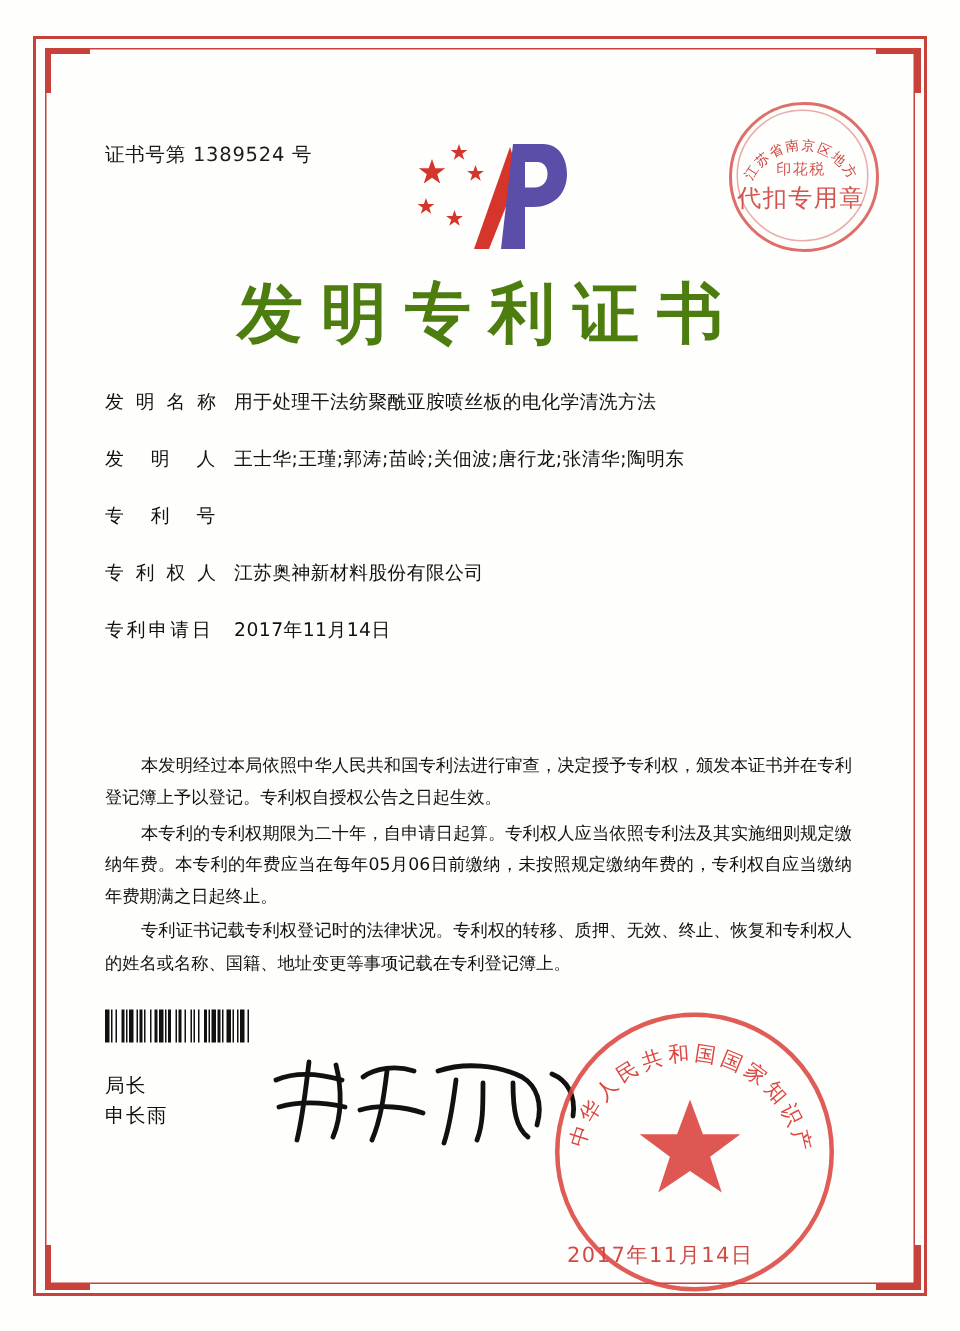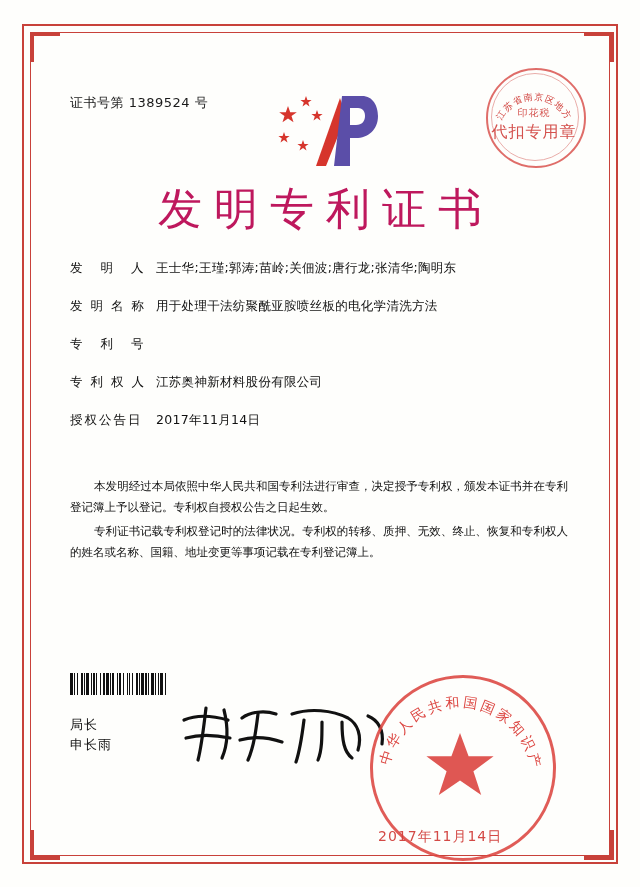--- a/index.html
+++ b/index.html
@@ -121,22 +121,22 @@
   }
 
   .title {
     position: absolute;
     left: 0;
     top: 120px;
     width: 516px;
     text-align: center;
     font-size: 44px;
     letter-spacing: 12px;
-    color: #be185d;
-    font-weight: normal;
+    color: #4d7c0f;
+    font-weight: bold;
     text-indent: 12px;
     font-family: "DejaVu Serif", "Liberation Serif", serif;
   }
 
   .fields {
     position: absolute;
     left: 8px;
     top: 200px;
     width: 500px;
   }
@@ -155,21 +155,21 @@
   }
   .field-label.wide { letter-spacing: 7px; }
   .field-value {
     flex: 1;
     letter-spacing: 0.3px;
   }
 
   .body-text {
     position: absolute;
     left: 8px;
-    top: 416px;
+    top: 440px;
     width: 498px;
     font-size: 11.5px;
     line-height: 1.85;
     color: #111;
     text-align: justify;
   }
   .body-text p {
     margin: 0 0 2px 0;
     text-indent: 24px;
   }
@@ -304,42 +304,43 @@
         </text>
       </svg>
       <div class="seal-text-mid">印花税</div>
       <div class="seal-text-bot">代扣专用章</div>
     </div>
 
     <div class="title">发明专利证书</div>
 
     <div class="fields">
       <div class="field-row">
+        <div class="field-label">发 明 名 称</div>
+        <div class="field-value">用于处理干法纺聚酰亚胺喷丝板的电化学清洗方法</div>
+      </div>
+      <div class="field-row">
         <div class="field-label wide">发 明 人</div>
         <div class="field-value">王士华;王瑾;郭涛;苗岭;关佃波;唐行龙;张清华;陶明东</div>
-      </div>
-      <div class="field-row">
-        <div class="field-label">发 明 名 称</div>
-        <div class="field-value">用于处理干法纺聚酰亚胺喷丝板的电化学清洗方法</div>
       </div>
       <div class="field-row">
         <div class="field-label wide">专 利 号</div>
       </div>
       <div class="field-row">
         <div class="field-label">专 利 权 人</div>
         <div class="field-value">江苏奥神新材料股份有限公司</div>
       </div>
       <div class="field-row">
-        <div class="field-label">授权公告日</div>
+        <div class="field-label">专利申请日</div>
         <div class="field-value">2017年11月14日</div>
       </div>
     </div>
 
     <div class="body-text">
       <p>本发明经过本局依照中华人民共和国专利法进行审查，决定授予专利权，颁发本证书并在专利登记簿上予以登记。专利权自授权公告之日起生效。</p>
+      <p>本专利的专利权期限为二十年，自申请日起算。专利权人应当依照专利法及其实施细则规定缴纳年费。本专利的年费应当在每年05月06日前缴纳，未按照规定缴纳年费的，专利权自应当缴纳年费期满之日起终止。</p>
       <p>专利证书记载专利权登记时的法律状况。专利权的转移、质押、无效、终止、恢复和专利权人的姓名或名称、国籍、地址变更等事项记载在专利登记簿上。</p>
     </div>
 
     <div class="barcode">
       <div class="bars" id="barcode-bars">
           <i style="width:3px;background:#111;"></i>
           <i style="width:1px;background:transparent;"></i>
           <i style="width:1px;background:#111;"></i>
           <i style="width:2px;background:transparent;"></i>
           <i style="width:1px;background:#111;"></i>

